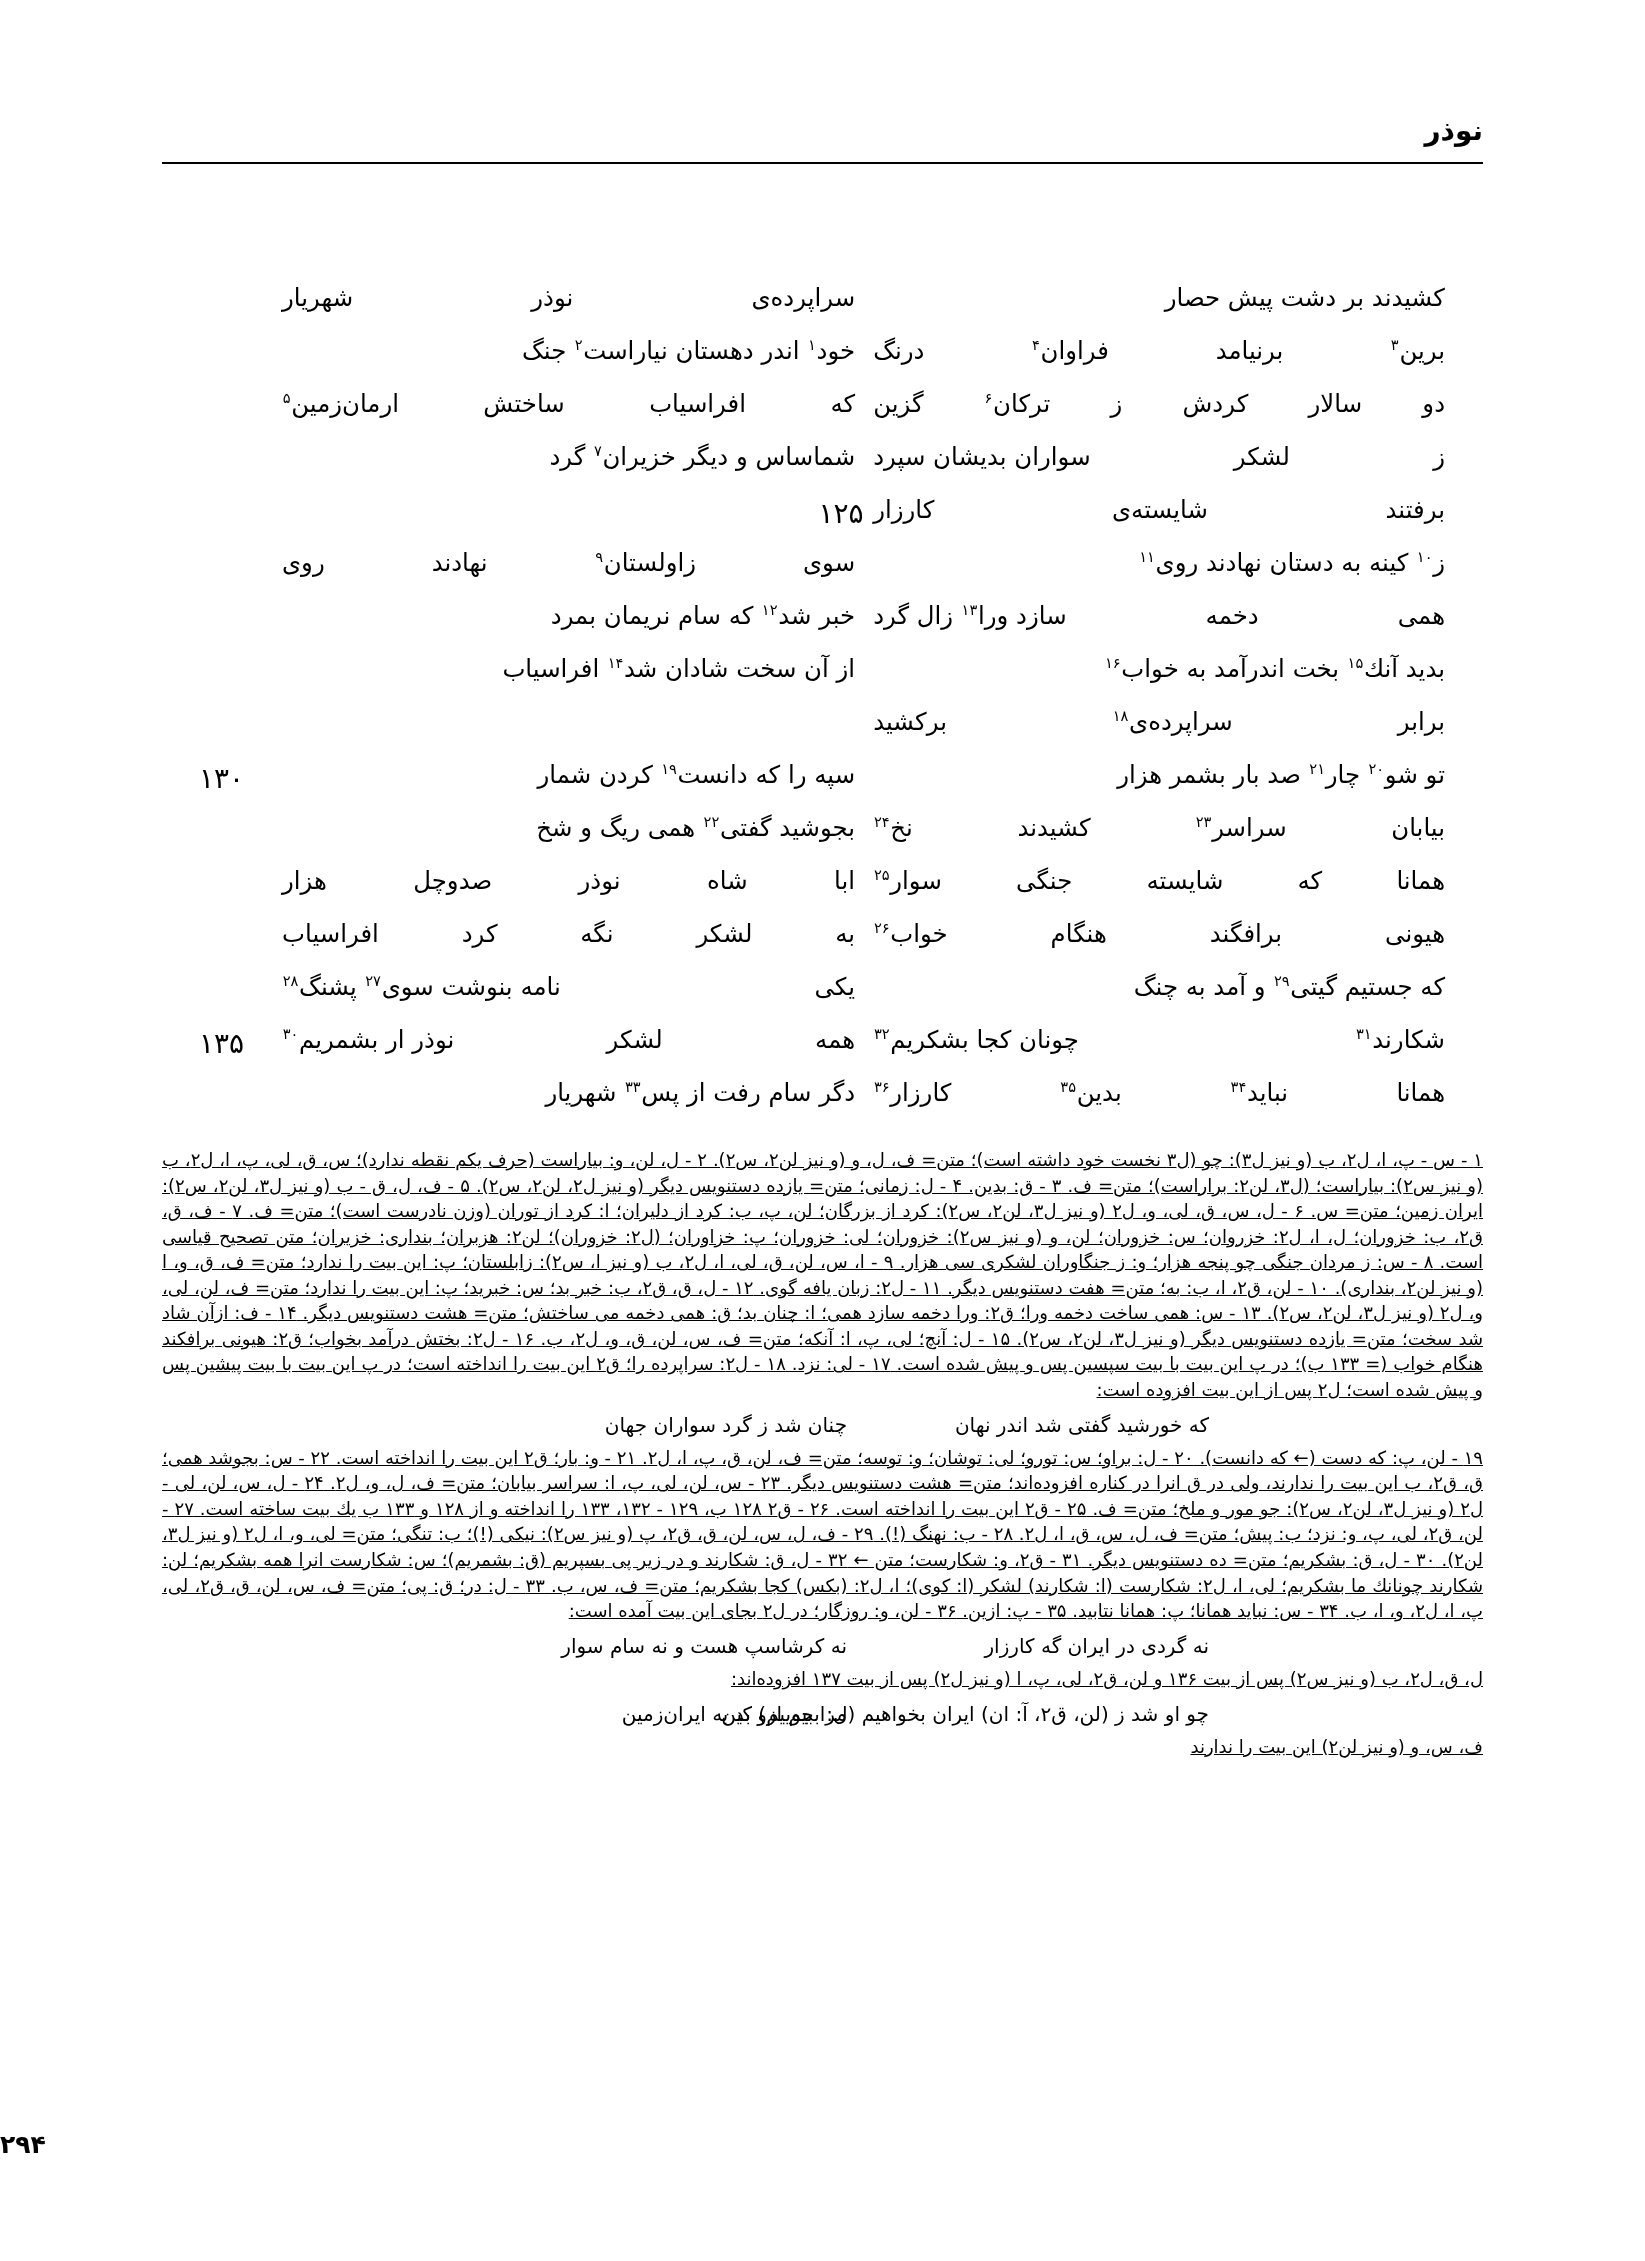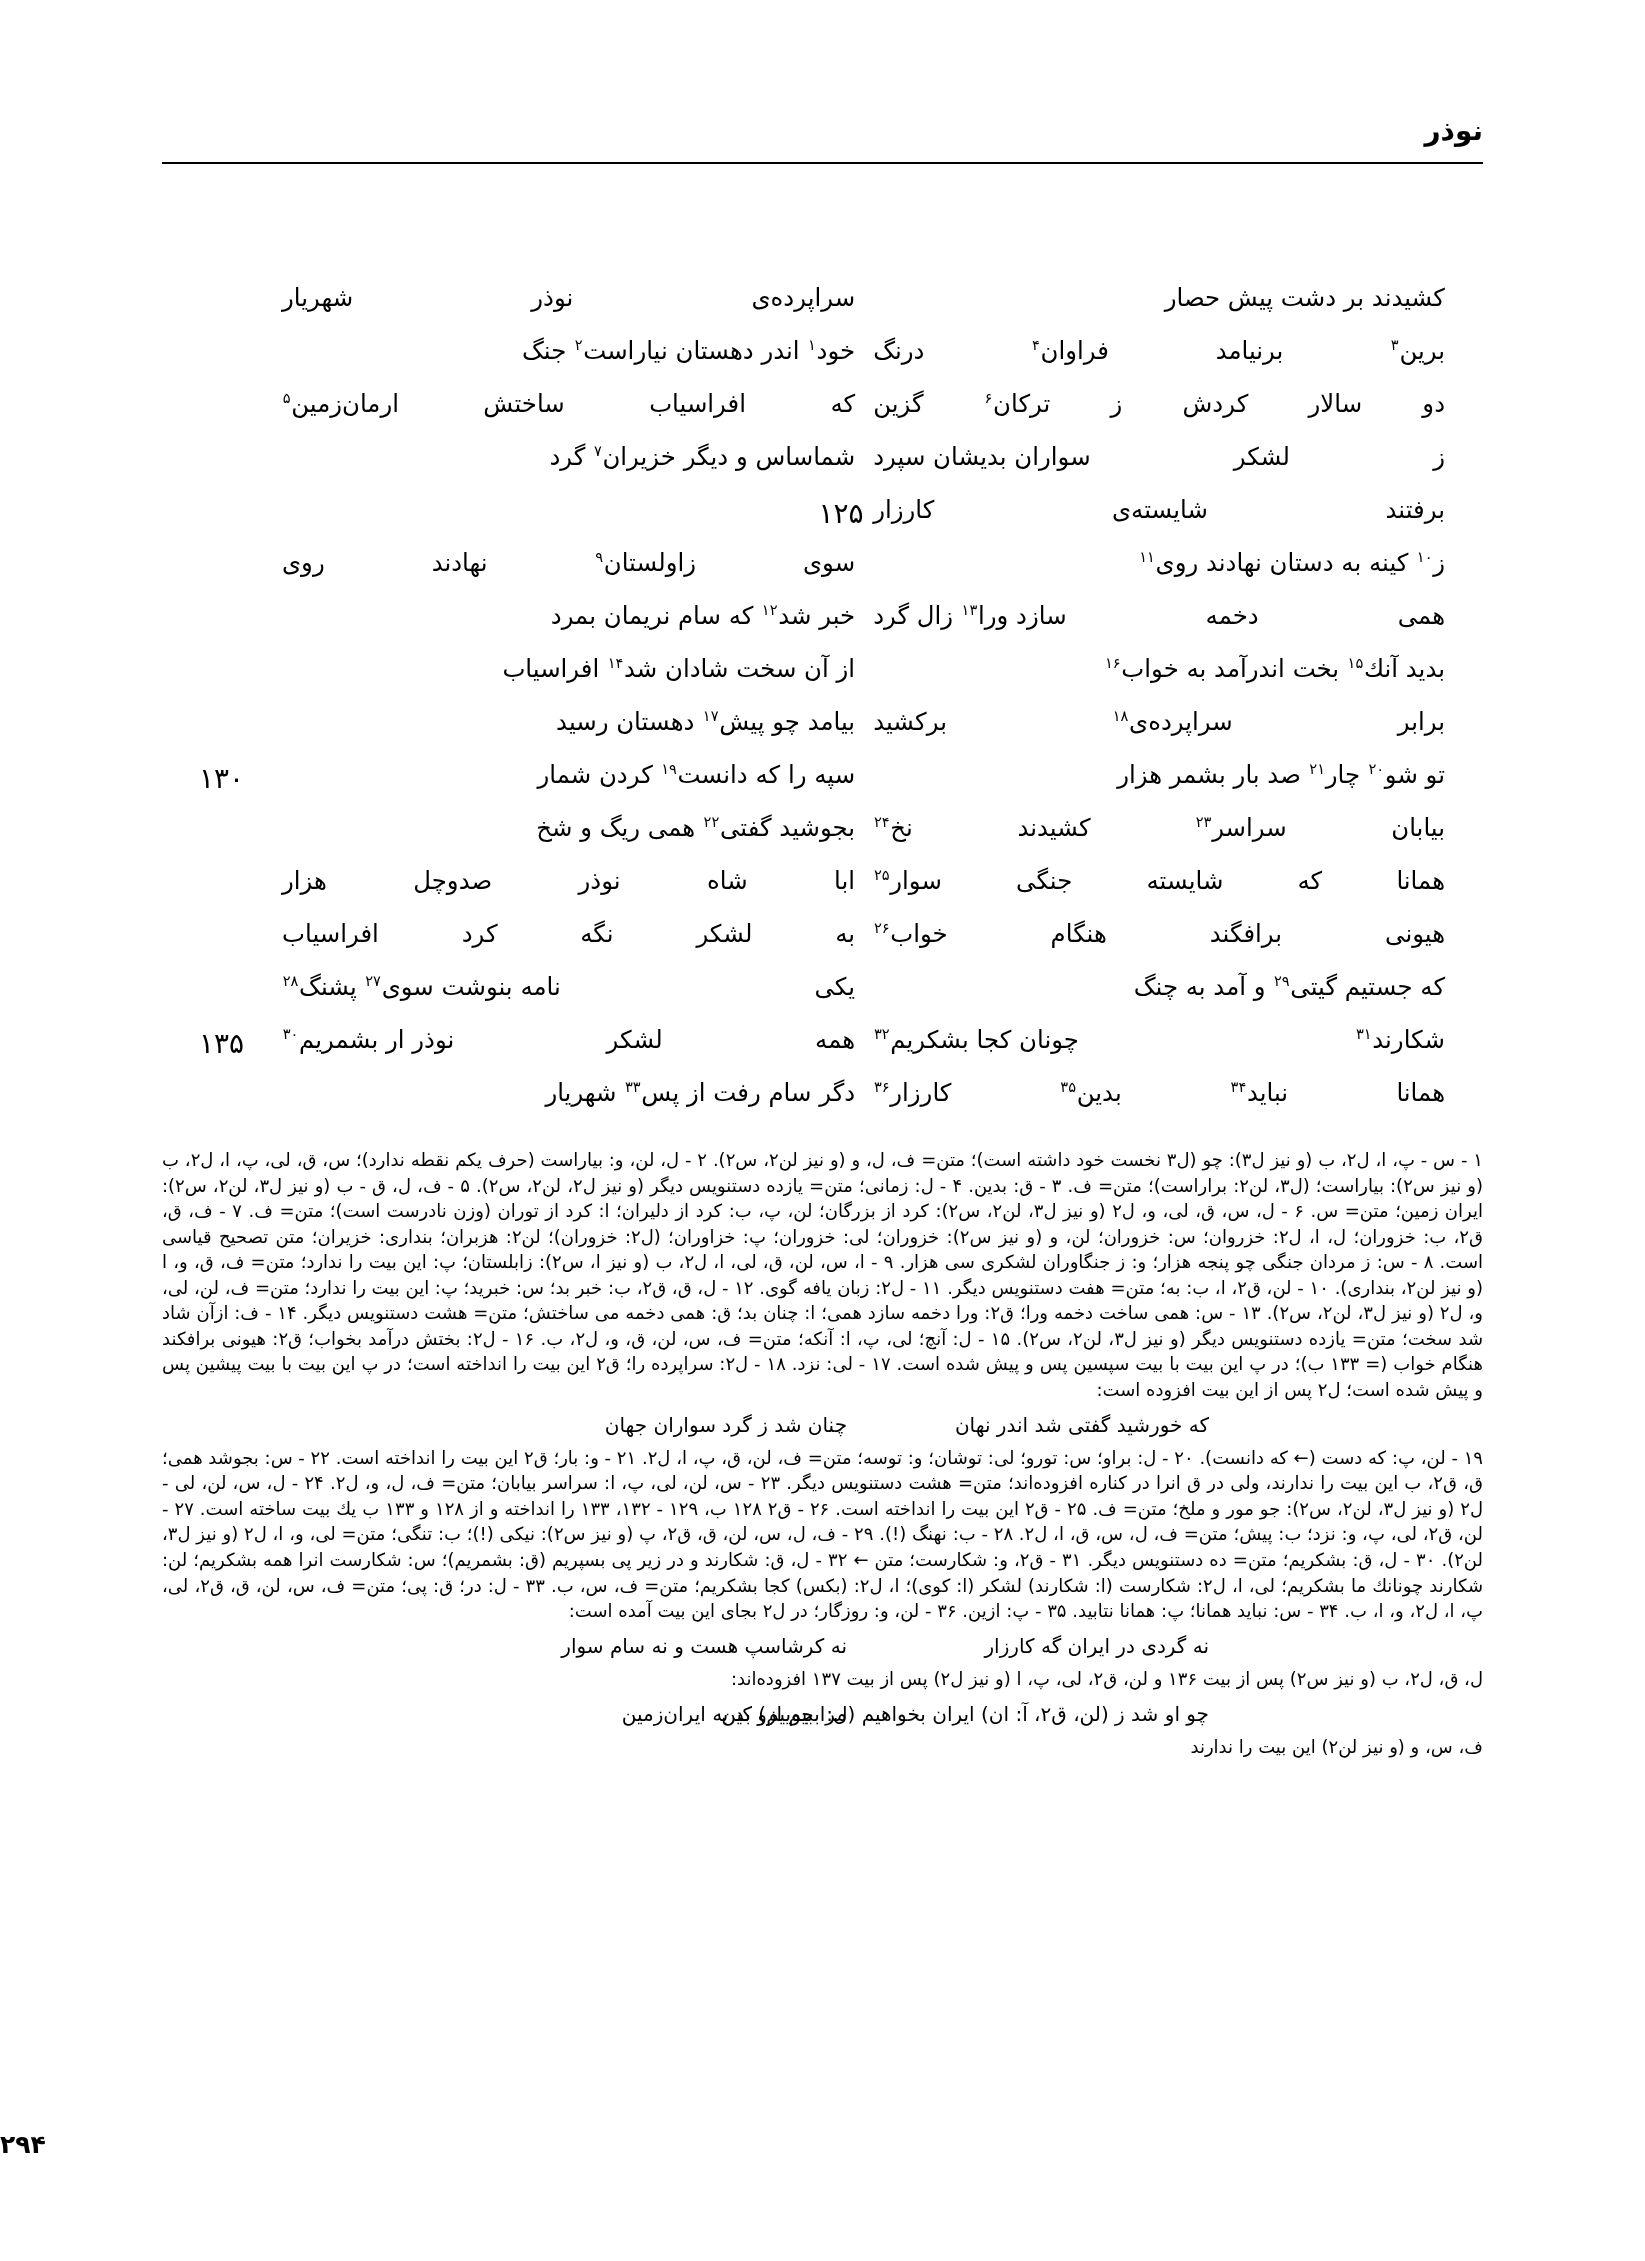--- a/index.html
+++ b/index.html
@@ -101,21 +101,21 @@
     font-size: 18px;
     line-height: 1.42;
     text-align: justify;
     text-justify: inter-word;
   }
   .apparatus p {
     margin: 0 0 0 0;
     padding: 0;
     text-align: justify;
   }
-  .apparatus p.just { text-align: justify; }
+  .apparatus p.just { text-align: justify; text-decoration: underline; }
 
   
   .inset-couplet {
     display: flex;
     flex-direction: row;
     justify-content: center;
     margin: 8.4px 0 5.6px 0;
     font-size: 20px;
   }
   .inset-couplet .ih {
@@ -238,23 +238,20 @@
           <span class="w">از آن سخت شادان شد<sup class="fn">۱۴</sup> افراسیاب</span>
         </div>
         <div class="verse-num"></div>
       </div>
       <div class="verse-row">
         <div class="hemi second">
           <span class="w">برابر</span>
           <span class="w">سراپرده‌ی<sup class="fn">۱۸</sup></span>
           <span class="w">برکشید</span>
         </div>
-        <div class="hemi first">
-          <span class="w">بیامد چو پیش<sup class="fn">۱۷</sup> دهستان رسید</span>
-        </div>
         <div class="verse-num"></div>
       </div>
       <div class="verse-row">
         <div class="hemi second">
           <span class="w">تو شو<sup class="fn">۲۰</sup> چار<sup class="fn">۲۱</sup> صد بار بشمر هزار</span>
         </div>
         <div class="hemi first">
           <span class="w">سپه را که دانست<sup class="fn">۱۹</sup> کردن شمار</span>
         </div>
         <div class="verse-num">۱۳۰</div>

